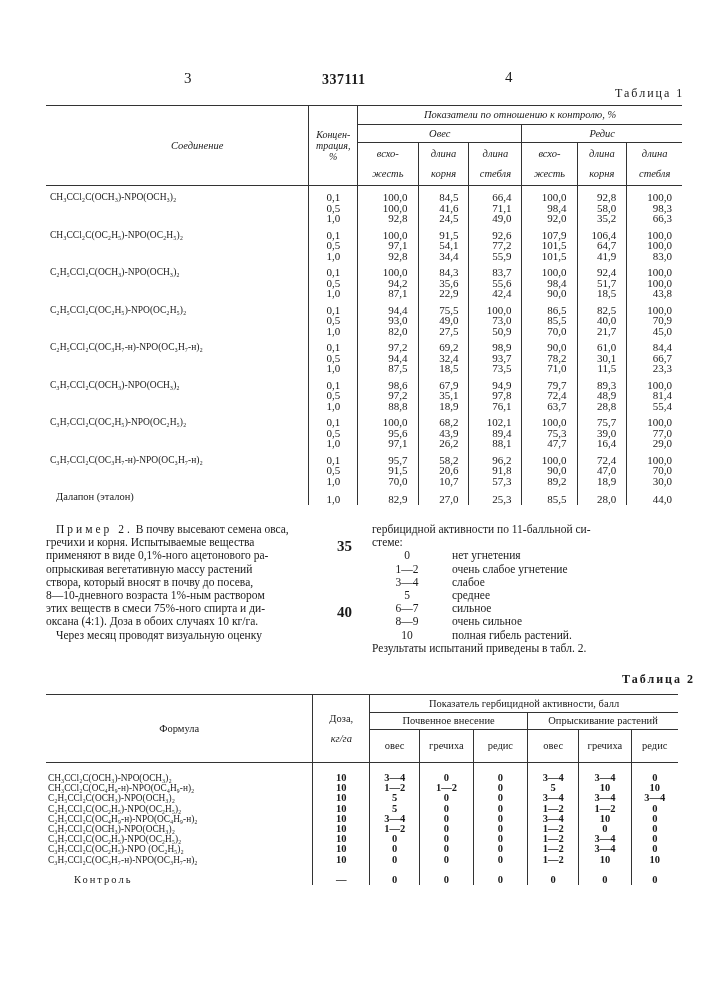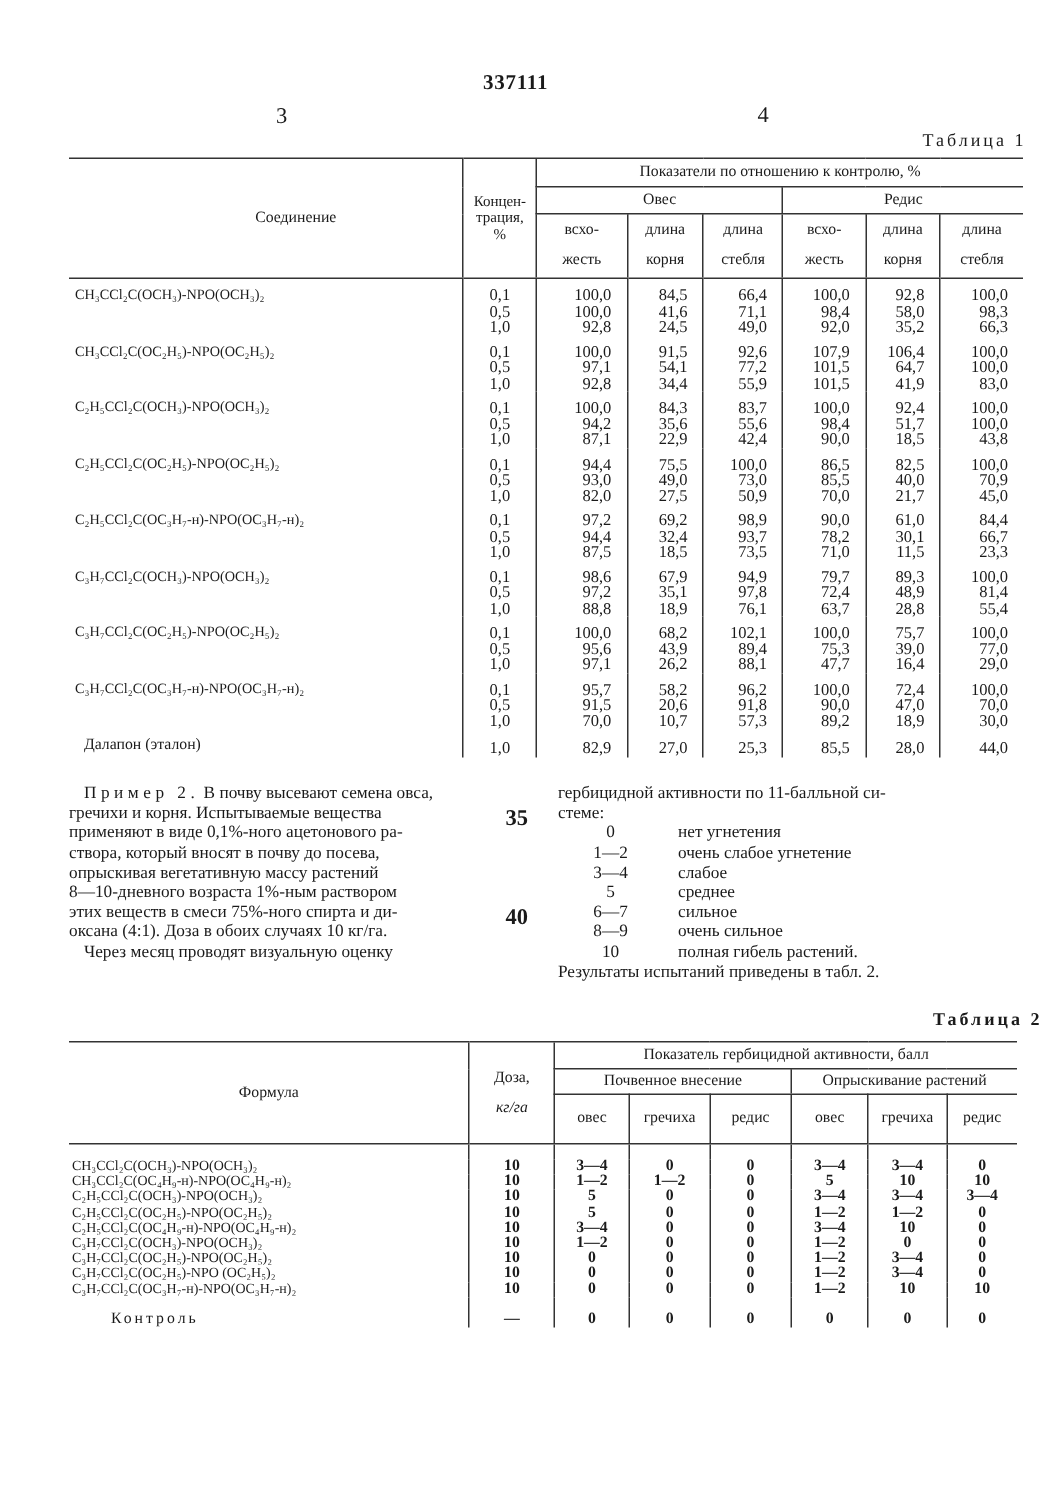--- a/index.html
+++ b/index.html
@@ -5,21 +5,21 @@
   html, body { margin:0; padding:0; background:#fff; }
   body { width:707px; height:1000px; position:relative; overflow:hidden;
          font-family:"Liberation Serif", "DejaVu Serif", serif; color:#1a1a1a; }
   .abs { position:absolute; }
   .pnum { font-size:15px; }
   .docnum { font-size:14px; font-weight:bold; letter-spacing:0.5px; }
   .tcap { font-size:12px; letter-spacing:2px; }
 
   
   #t1 { position:absolute; left:46px; top:105px; width:636px; border-collapse:collapse; font-size:10.5px; }
-  #t1 th { font-weight:normal; padding:0; line-height:14px; }
+  #t1 th { font-weight:normal; padding:0; line-height:14px;font-style:italic; }
   #t1 .hdr-top { border-top:1.5px solid #333; }
   #t1 .hdr-bot th { border-bottom:1.5px solid #333; }
   .vl { border-left:1px solid #333; }
   .hl { border-bottom:1px solid #333; }
   #t1 td { padding:0; vertical-align:top; font-size:11px; line-height:10.5px; }
   #t1 td.num { text-align:right; padding-right:10px; }
   #t1 td.conc { text-align:center; }
   #t1 td.cmp { font-size:9.5px; padding-left:4px; padding-top:1px; }
   #t1 tr.grp td { padding-top:6px; }
 
@@ -36,21 +36,21 @@
   #t2 .hdr-bot th { border-bottom:1.5px solid #333; }
   #t2 td { padding:0; font-size:10.5px; line-height:10.2px; text-align:center; }
   #t2 td.f { text-align:left; font-size:9.3px; padding-left:2px; white-space:nowrap; }
   #t2 td.d { font-weight:bold; }
   #t2 td.v { font-weight:bold; }
 </style>
 </head>
 <body>
 
 <div class="abs pnum" style="left:184px;top:70px;">3</div>
-<div class="abs docnum" style="left:322px;top:48px;">337111</div>
+<div class="abs docnum" style="left:322px;top:72px;">337111</div>
 <div class="abs pnum" style="left:505px;top:69px;">4</div>
 <div class="abs tcap" style="left:615px;top:86px;">Таблица 1</div>
 
 <table id="t1">
   <colgroup>
     <col style="width:248px">
       <col style="width:46px">
     <col style="width:57px">
       <col style="width:48px">
       <col style="width:50px">
@@ -414,22 +414,22 @@
         <td class="num vl" style="padding-top:8px;">28,0</td>
         <td class="num vl" style="padding-top:8px;">44,0</td>
       </tr>
     </tbody>
 </table>
 
 <div class="abs para" style="left:46px;top:523px;width:300px;">
   <div style="text-indent:10px;"><span style="letter-spacing:3px;">Пример 2.</span><span> В почву высевают семена овса,</span></div>
   <div>гречихи и корня. Испытываемые вещества</div>
   <div>применяют в виде 0,1%-ного ацетонового ра-</div>
+  <div>опрыскивая вегетативную массу растений</div>
   <div>створа, который вносят в почву до посева,</div>
-  <div>опрыскивая вегетативную массу растений</div>
   <div>8—10-дневного возраста 1%-ным раствором</div>
   <div>этих веществ в смеси 75%-ного спирта и ди-</div>
   <div>оксана (4:1). Доза в обоих случаях 10 кг/га.</div>
   <div style="padding-left:10px;">Через месяц проводят визуальную оценку</div>
 </div>
 <div class="abs lnum" style="left:337px;top:538px;">35</div>
 <div class="abs lnum" style="left:337px;top:604px;">40</div>
 
 <div class="abs para" style="left:372px;top:523px;width:320px;">
   <div>гербицидной активности по 11-балльной си-</div>

